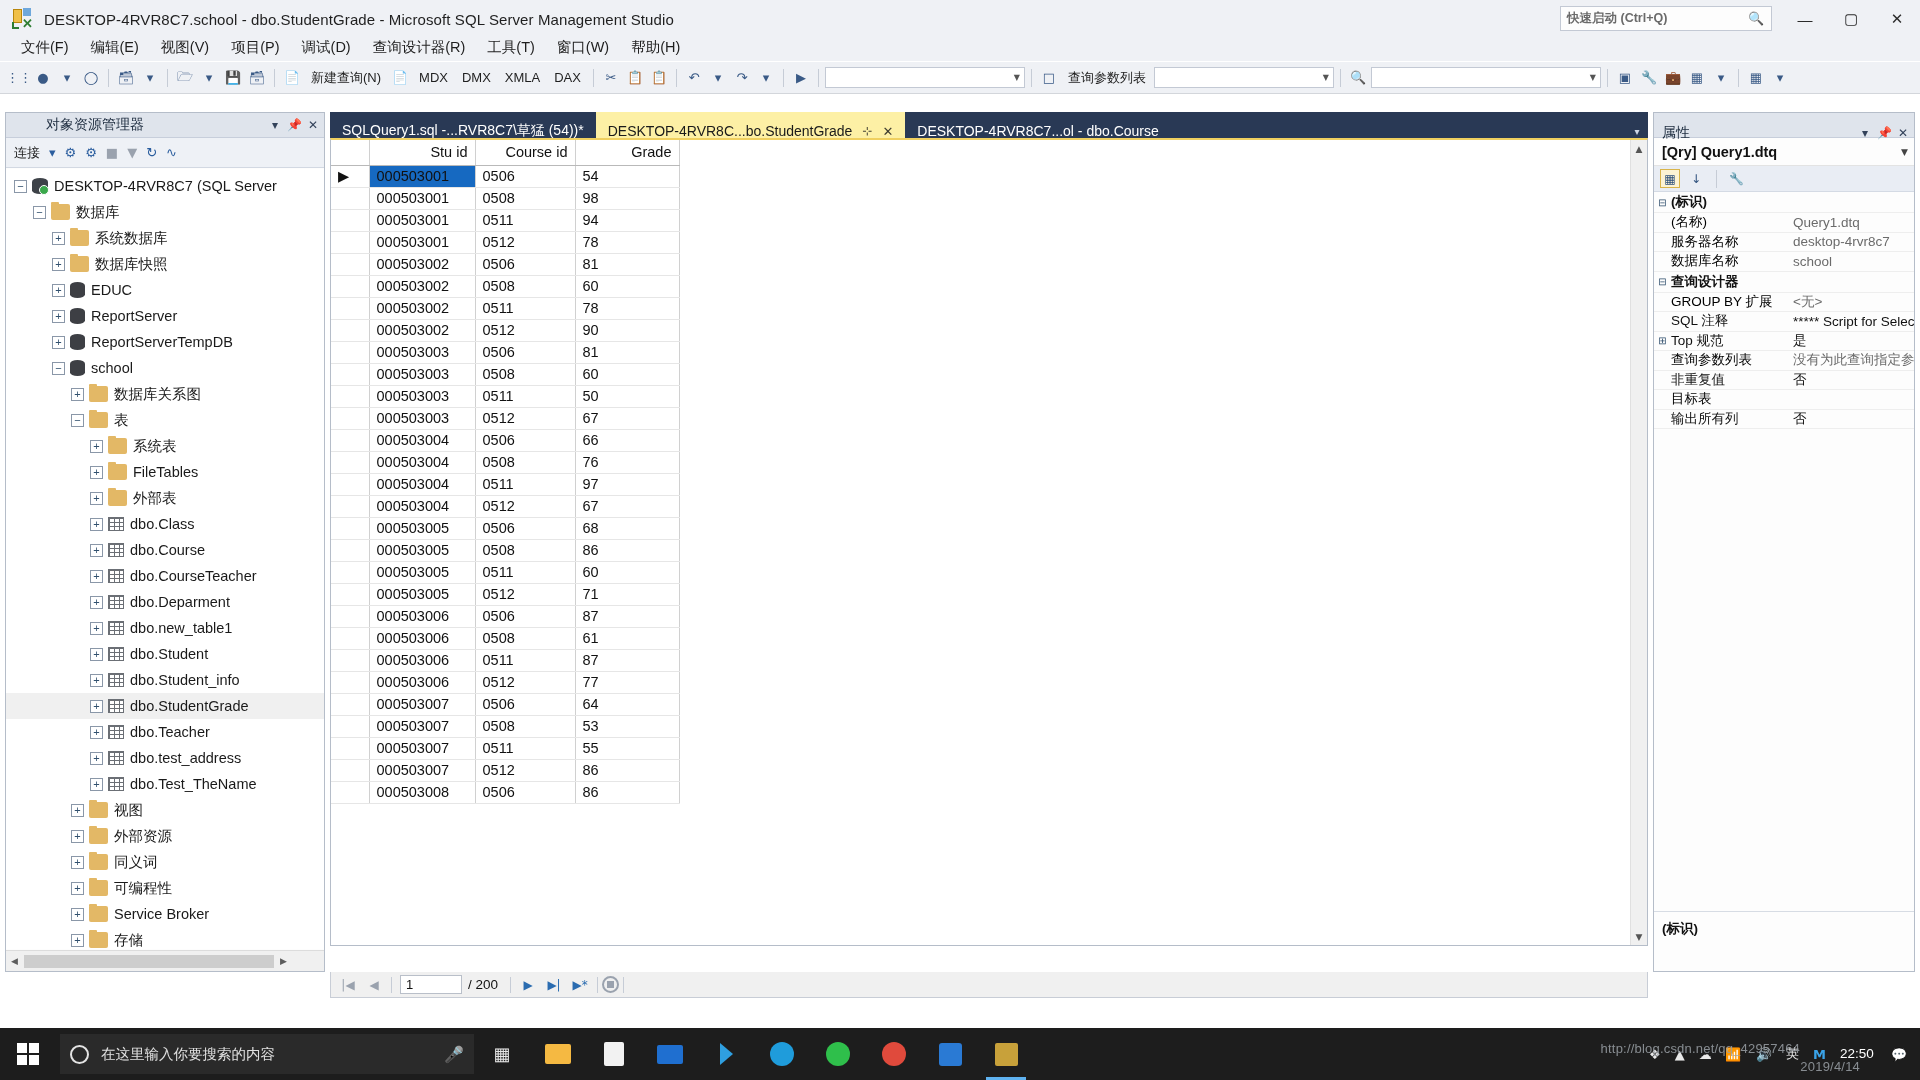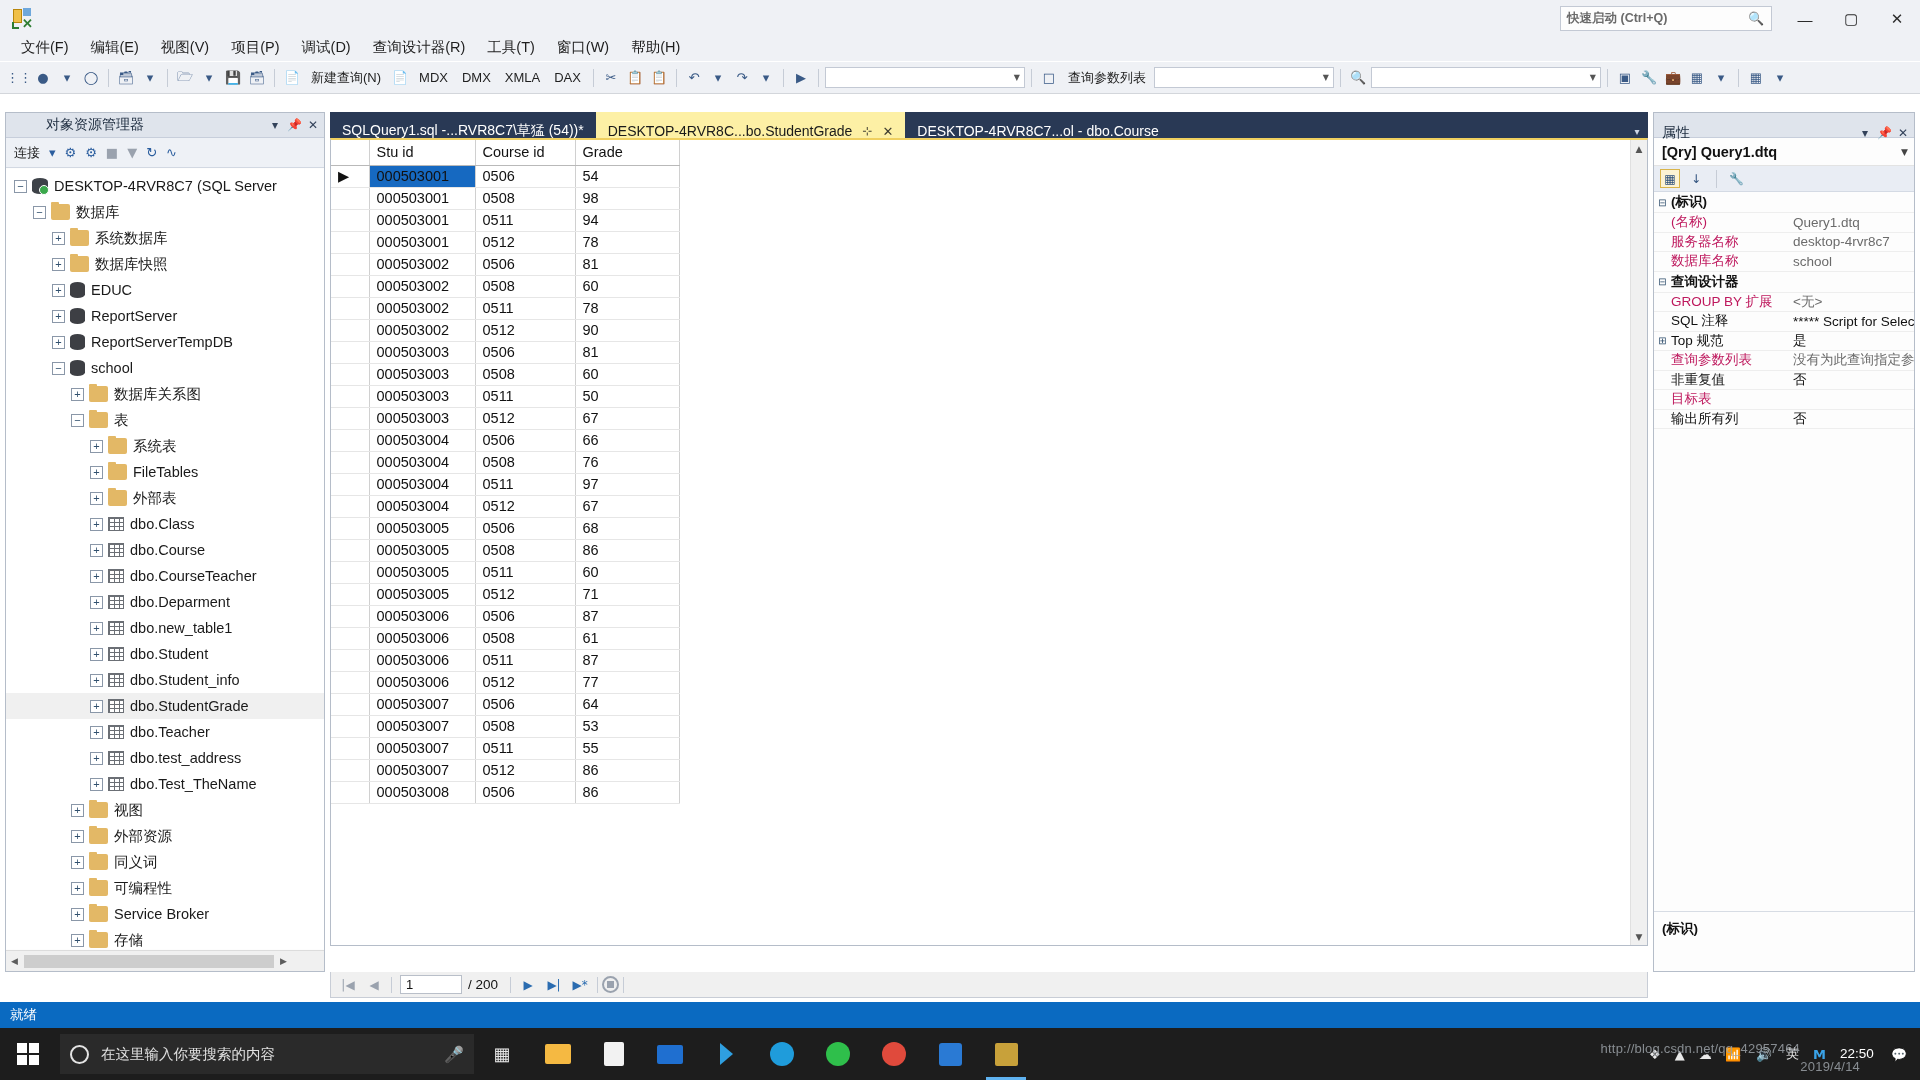--- a/index.html
+++ b/index.html
@@ -125,21 +125,21 @@
     position:absolute; left:0; top:26px; right:0; bottom:26px;
     background:#fff; border:1px solid #b5bdc9; border-top:2px solid #f0d060;
     overflow:hidden;
   }
   table.grid { border-collapse:collapse; table-layout:fixed; }
   table.grid th, table.grid td {
     border-right:1px solid #d0d0d0; border-bottom:1px solid #e6e6e6;
     font-size:14.5px; color:#111; padding:0 7px; height:22px; text-align:left;
     font-weight:normal; white-space:nowrap;
   }
-  table.grid th { background:#fff; border-bottom:1px solid #b9b9b9; height:25px; }
+  table.grid th { background:#fff; border-bottom:1px solid #b9b9b9; height:25px;text-align:right; }
   .col-sel { width:38px; }
   .col-stu { width:106px; }
   .col-crs { width:100px; }
   .col-grd { width:104px; }
   td.rowmark { text-align:center; color:#222; font-size:11px; }
   td.selcell { background:#1669c1; color:#fff; }
   
   .gv-scroll {
     position:absolute; right:0; top:0; bottom:0; width:17px;
     background:#f0f0f0; border-left:1px solid #e0e0e0;
@@ -183,21 +183,21 @@
   .props-tools {
     height:26px; background:#e9edf4; display:flex; align-items:center;
     gap:6px; padding-left:6px; border-bottom:1px solid #d4dae4;
   }
   .ptool { width:20px; height:19px; display:flex; align-items:center; justify-content:center;
            font-size:12px; color:#2c4f7c; }
   .ptool.on { border:1px solid #d9b44a; background:#fdf3d4; }
   .prow { display:flex; height:19.5px; align-items:center; font-size:13.5px;
           border-bottom:1px solid #eeeeee; }
   .prow .pexp { width:17px; text-align:center; font-size:10px; color:#31506e; }
-  .prow .pname { width:122px; color:#be185d; white-space:nowrap; overflow:hidden; }
+  .prow .pname { width:122px; color:#000000; white-space:nowrap; overflow:hidden; }
   .prow .pval { flex:1; color:#6b6b6b; white-space:nowrap; overflow:hidden; }
   .prow.cat .pname { color:#111; font-weight:bold; width:auto; }
   .prow.bold .pname, .prow.bold .pval { color:#111; }
   .props-foot {
     position:absolute; left:0; right:0; bottom:0; height:60px;
     border-top:1px solid #d7dce4; padding:8px;
     font-size:13.5px; color:#111; font-weight:bold;
   }
 
   
@@ -251,20 +251,21 @@
 
 <div id="app">
 
   <div class="titlebar">
     <div class="app-icon">
       <div class="sq1"></div>
         <div class="sq2"></div>
         <div class="cor"></div>
         <div class="xm">✕</div>
     </div>
+    <div class="title-text">DESKTOP-4RVR8C7.school - dbo.StudentGrade - Microsoft SQL Server Management Studio</div>
     <div class="quicklaunch">
       <span>快速启动 (Ctrl+Q)</span>
       <span class="ql-icon g">🔍</span>
     </div>
     <div class="wbtns">
       <div class="wbtn">—</div>
       <div class="wbtn">▢</div>
       <div class="wbtn close">✕</div>
     </div>
   </div>
@@ -821,23 +822,20 @@
         </div>
         <div class="prow bold">
           <span class="pexp"></span>
           <span class="pname">输出所有列</span>
           <span class="pval">否</span>
         </div>
       </div>
     <div class="props-foot">(标识)</div>
   </div>
 
-  <div class="statusbar">
-    <div class="st">就绪</div>
-  </div>
 
   <div class="taskbar">
     <div class="start">
         <div class="logo"></div>
       </div>
     <div class="searchbox">
       <div class="o"></div>
       <div class="ph">在这里输入你要搜索的内容</div>
       <div class="mic g">🎤</div>
     </div>

